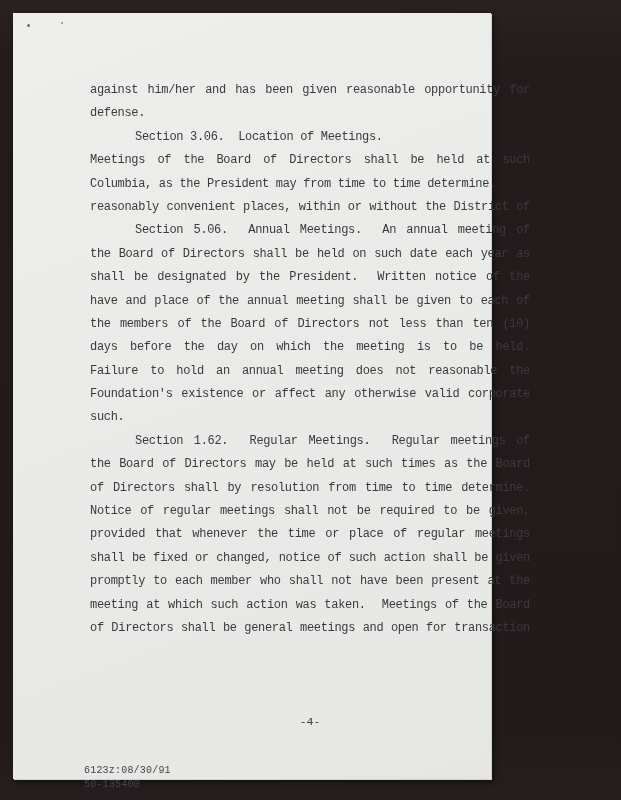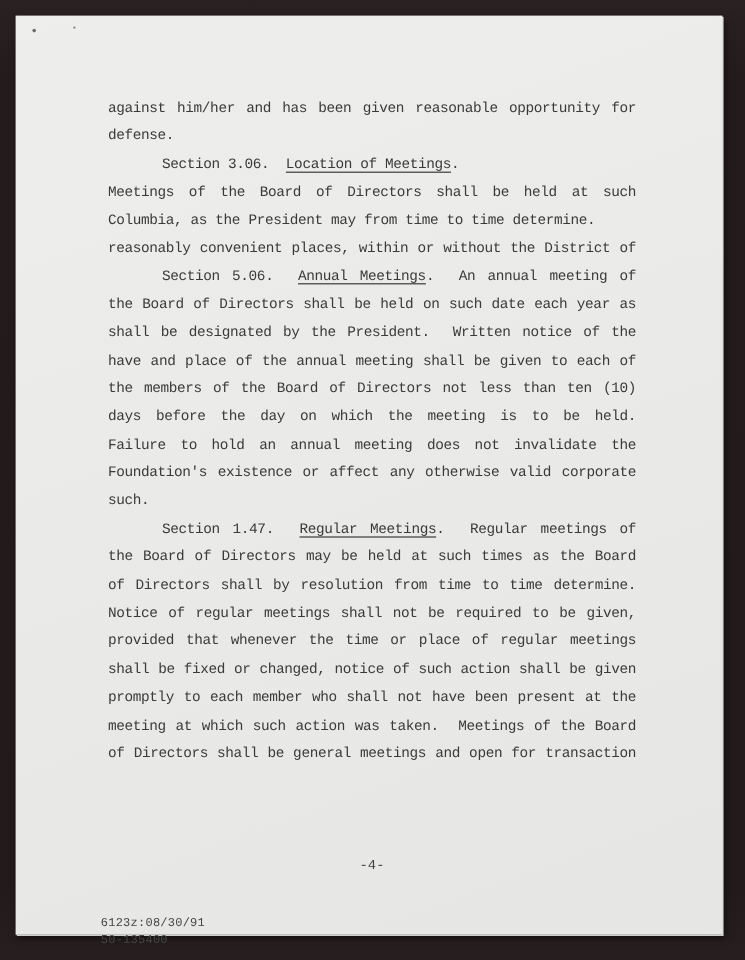--- a/index.html
+++ b/index.html
@@ -14,21 +14,21 @@
   .scene {
     position: relative;
     width: 621px;
     height: 800px;
     background: linear-gradient(180deg, #2a2122 0%, #241b1d 8%, #221a1b 92%, #271e20 100%);
   }
   .paper {
     position: absolute;
     left: 13px;
     top: 13px;
-    width: 589px;
+    width: 478px;
     height: 766px;
     background: linear-gradient(160deg, #eeefed 0%, #eaebe9 45%, #e6e7e5 100%);
     box-shadow: 1px 1px 0 #cfcfcb, 2px 3px 6px rgba(0,0,0,0.55);
   }
   .speck {
     position: absolute;
     width: 3px;
     height: 3px;
     border-radius: 50%;
     background: #4d4a48;
@@ -55,21 +55,20 @@
     text-align-last: justify;
   }
   .line.left {
     text-align: left;
     text-align-last: left;
   }
   .line.indent {
     text-indent: 45px;
   }
   .underline {
-    text-decoration: underline;
     text-decoration-thickness: 1px;
     text-underline-offset: 3px;
   }
   .page-number {
     position: absolute;
     left: 77px;
     top: 701px;
     width: 440px;
     text-align: center;
     color: #3f3f3f;
@@ -99,24 +98,24 @@
         <div class="line left indent"><span>Section 3.06.  </span><span class="underline">Location of Meetings</span><span>.</span></div>
         <div class="line justify"><span>Meetings of the Board of Directors shall be held at such</span></div>
         <div class="line left"><span>Columbia, as the President may from time to time determine.</span></div>
         <div class="line justify"><span>reasonably convenient places, within or without the District of</span></div>
         <div class="line justify indent"><span>Section 5.06.  </span><span class="underline">Annual Meetings</span><span>.  An annual meeting of</span></div>
         <div class="line justify"><span>the Board of Directors shall be held on such date each year as</span></div>
         <div class="line justify"><span>shall be designated by the President.  Written notice of the</span></div>
         <div class="line justify"><span>have and place of the annual meeting shall be given to each of</span></div>
         <div class="line justify"><span>the members of the Board of Directors not less than ten (10)</span></div>
         <div class="line justify"><span>days before the day on which the meeting is to be held.</span></div>
-        <div class="line justify"><span>Failure to hold an annual meeting does not invalidate the</span></div>
+        <div class="line justify"><span>Failure to hold an annual meeting does not reasonable the</span></div>
         <div class="line justify"><span>Foundation's existence or affect any otherwise valid corporate</span></div>
         <div class="line left"><span>such.</span></div>
-        <div class="line justify indent"><span>Section 1.47.  </span><span class="underline">Regular Meetings</span><span>.  Regular meetings of</span></div>
+        <div class="line justify indent"><span>Section 1.62.  </span><span class="underline">Regular Meetings</span><span>.  Regular meetings of</span></div>
         <div class="line justify"><span>the Board of Directors may be held at such times as the Board</span></div>
         <div class="line justify"><span>of Directors shall by resolution from time to time determine.</span></div>
         <div class="line justify"><span>Notice of regular meetings shall not be required to be given,</span></div>
         <div class="line justify"><span>provided that whenever the time or place of regular meetings</span></div>
         <div class="line justify"><span>shall be fixed or changed, notice of such action shall be given</span></div>
         <div class="line justify"><span>promptly to each member who shall not have been present at the</span></div>
         <div class="line justify"><span>meeting at which such action was taken.  Meetings of the Board</span></div>
         <div class="line justify"><span>of Directors shall be general meetings and open for transaction</span></div>
       </div>
     <div class="page-number">-4-</div>

